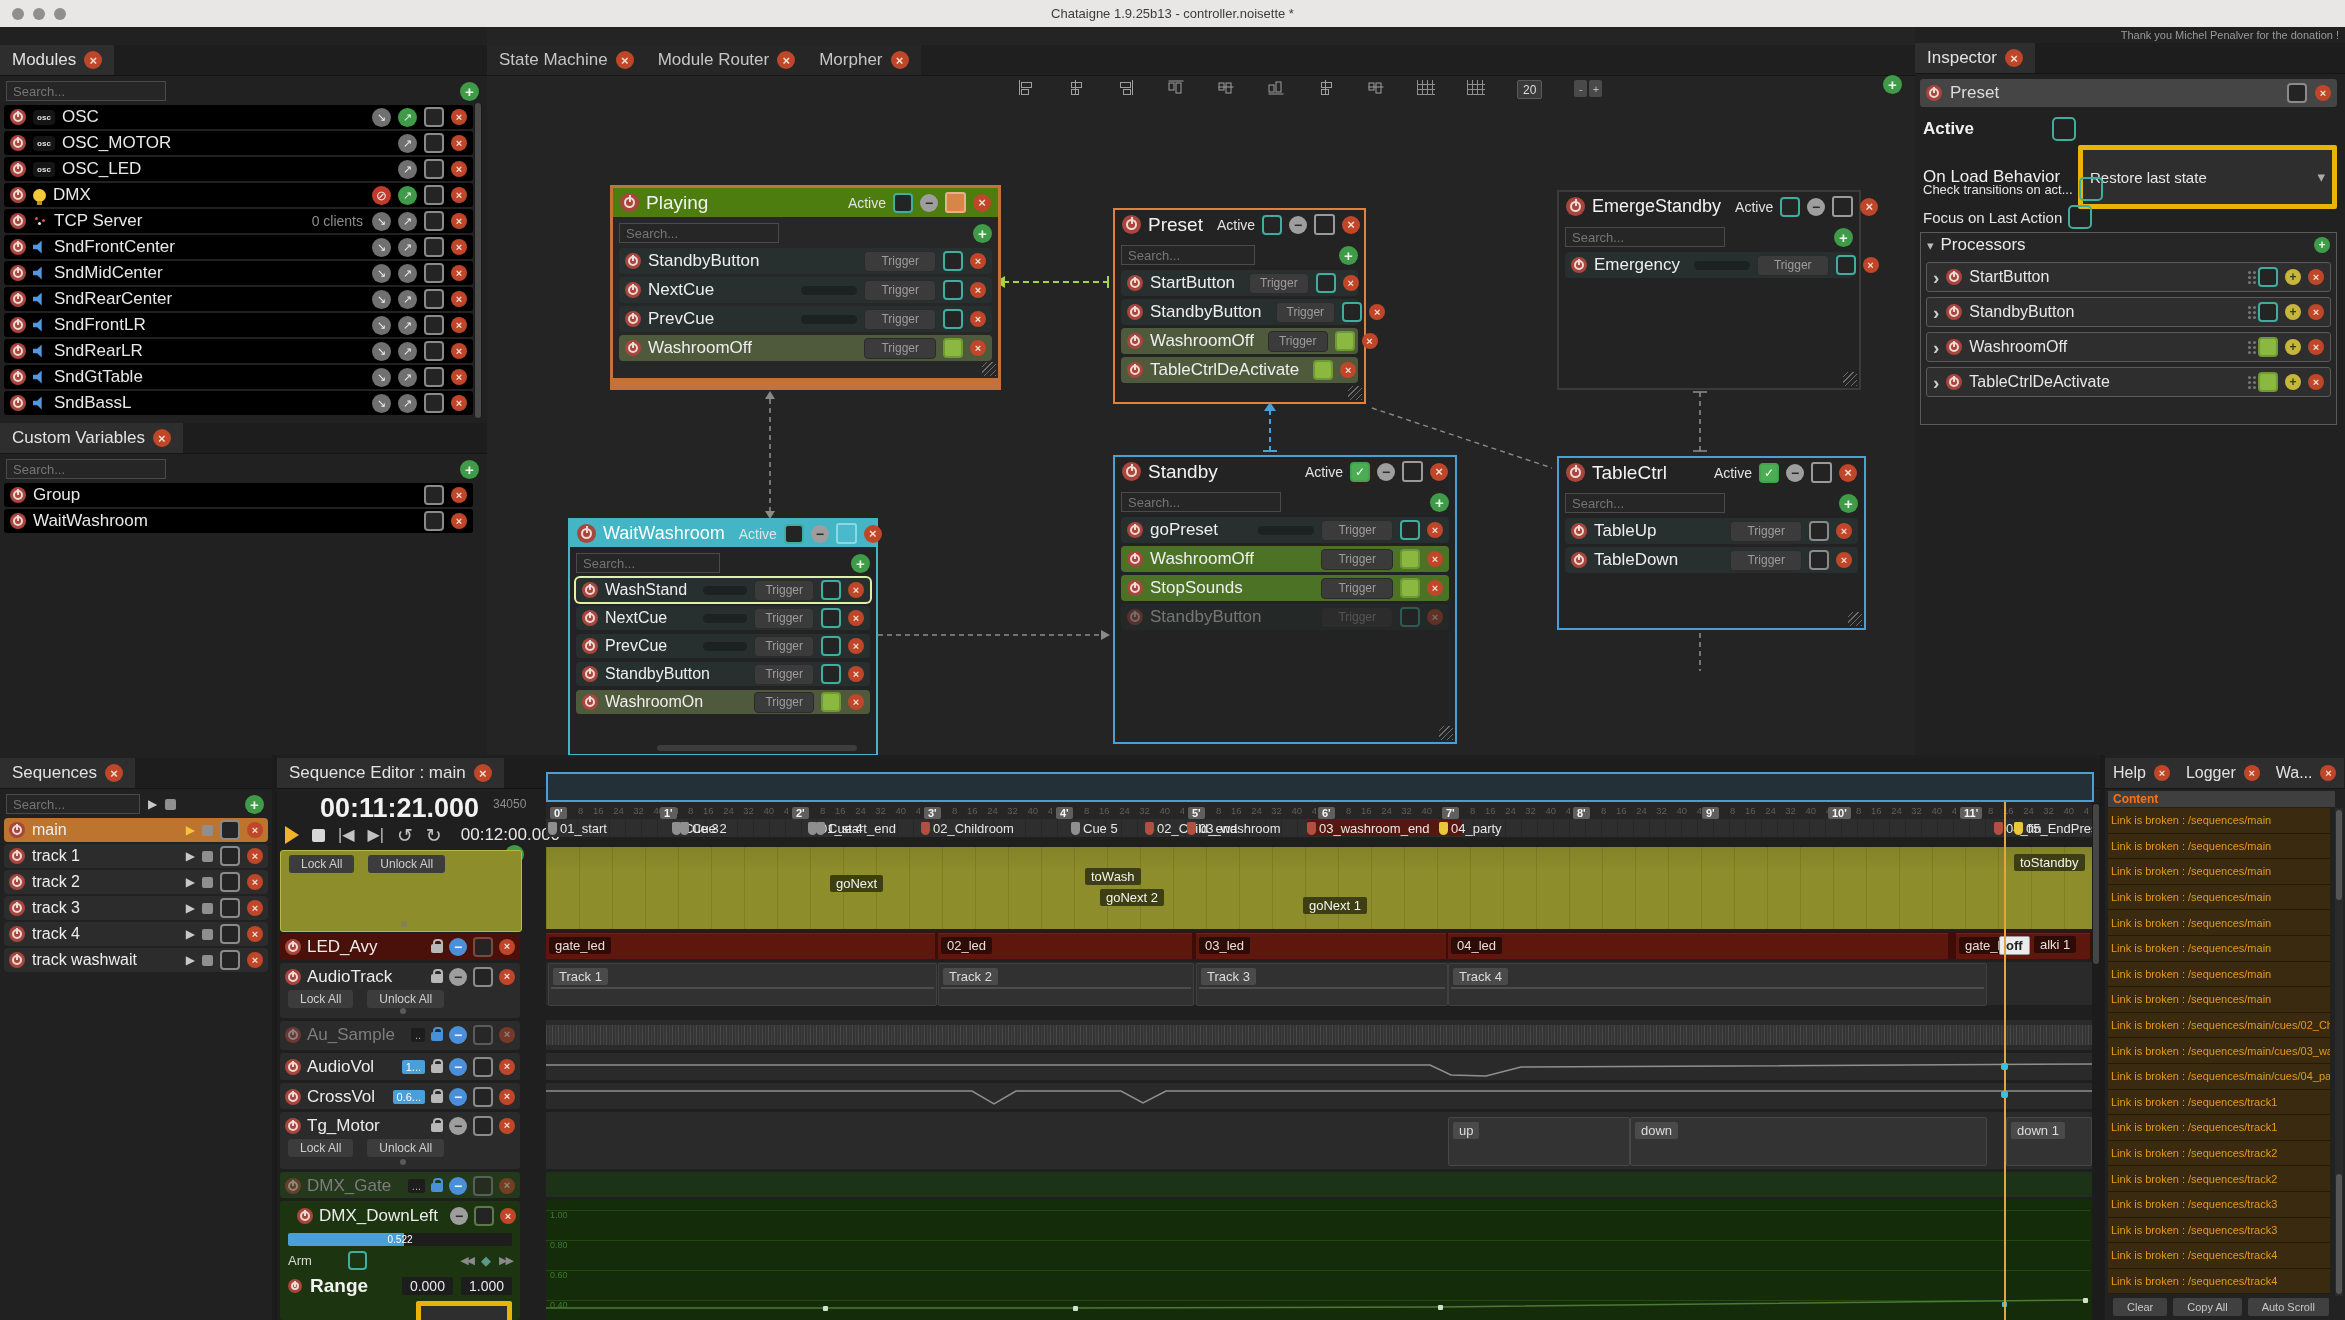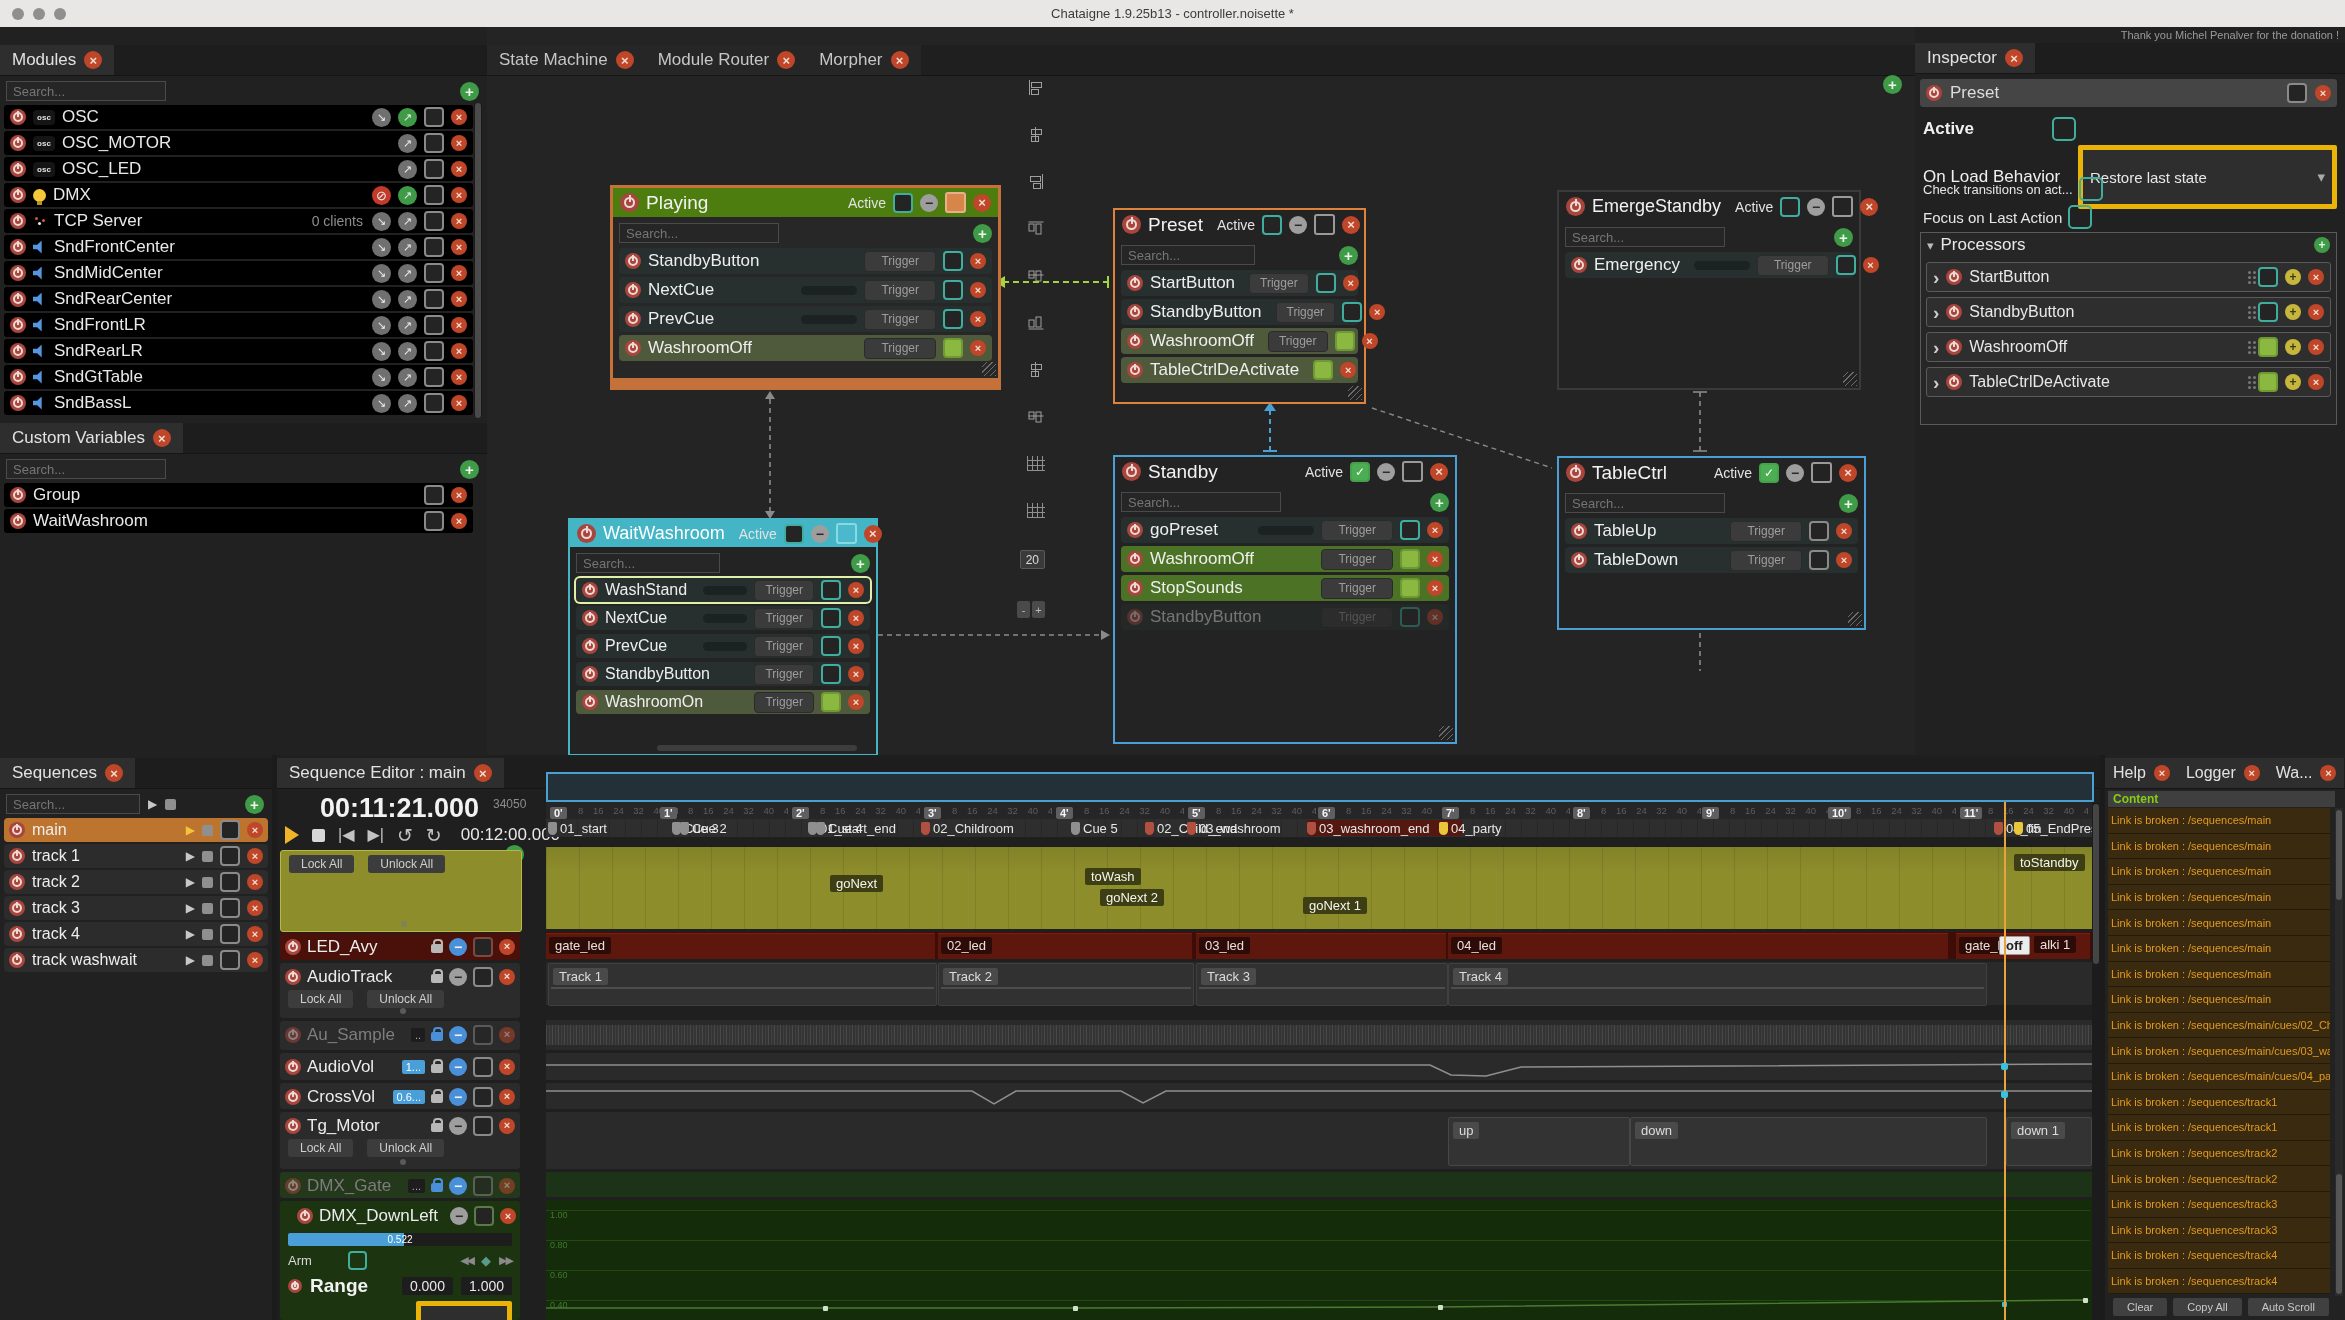--- a/index.html
+++ b/index.html
@@ -180,21 +180,21 @@
   .progress{position:absolute;left:8px;right:8px;height:13px;background:#1d1d1d;border-radius:2px;overflow:hidden;}
   .progress .fill{position:absolute;left:0;top:0;bottom:0;background:#4a9fd8;}
   .progress .ptxt{position:absolute;left:0;right:0;top:0;text-align:center;font-size:10px;color:#fff;line-height:13px;}
   .minirow{position:absolute;left:8px;right:8px;display:flex;align-items:center;gap:8px;font-size:13px;color:#d8d8d8;}
   .armcb{width:15px;height:15px;border-radius:4px;border:2px solid #3fae9e;background:transparent;}
   .valfield{background:#1d1d1d;border-radius:2px;color:#e8e8e8;font-size:14px;padding:1px 8px;}
   .navarr{color:#8a8a8a;font-size:11px;letter-spacing:-2px;}
   .diam{color:#5a9a8a;font-size:13px;}
   
   #logpanel{position:absolute;left:2105px;top:755px;width:240px;height:565px;background:#222;}
-  #log-content-hdr{position:absolute;left:3px;top:36px;width:222px;height:16px;background:#3f3f3f;color:#84cc16;font-size:12px;font-weight:bold;padding-left:5px;line-height:16px;}
+  #log-content-hdr{position:absolute;left:3px;top:36px;width:222px;height:16px;background:#3f3f3f;color:#f97316;font-size:12px;font-weight:bold;padding-left:5px;line-height:16px;}
   #logrows{position:absolute;left:3px;top:53px;width:222px;height:488px;overflow:hidden;}
   .logrow{height:24.6px;background:#3a2a10;border-bottom:1px solid #241a08;display:flex;align-items:center;}
   .logrow span{font-size:11px;color:#e39a1f;white-space:nowrap;overflow:hidden;padding-left:3px;}
   #logbtns{position:absolute;left:8px;bottom:4px;display:flex;gap:6px;}
   .logbtn{background:#404040;border-radius:2px;color:#c8c8c8;font-size:11px;padding:3px 14px;}
   #log-vscroll{position:absolute;right:2px;top:53px;width:8px;height:488px;background:#2a2a2a;}
   #log-vscroll .thumb{position:absolute;left:1px;width:6px;background:#555;border-radius:3px;}
 </style>
 </head>
 <body>
@@ -424,21 +424,21 @@
           <span>Module Router</span>
           <span class="xbtn">×</span>
         </div>
 
         <div class="tab off">
           <span>Morpher</span>
           <span class="xbtn">×</span>
         </div>
       </div>
 
-    <div class="abs" style="left:530px;top:53px;display:flex;gap:32px;align-items:flex-end;flex-direction:column;">
+    <div class="abs" style="left:530px;top:53px;display:flex;gap:32px;align-items:flex-start;">
       <span class="ticon">
           <i class="l"></i>
           <i class="b1"></i>
           <i class="b2"></i>
         </span>
       <span class="ticon mid">
           <i class="l"></i>
           <i class="b1"></i>
           <i class="b2"></i>
         </span>

